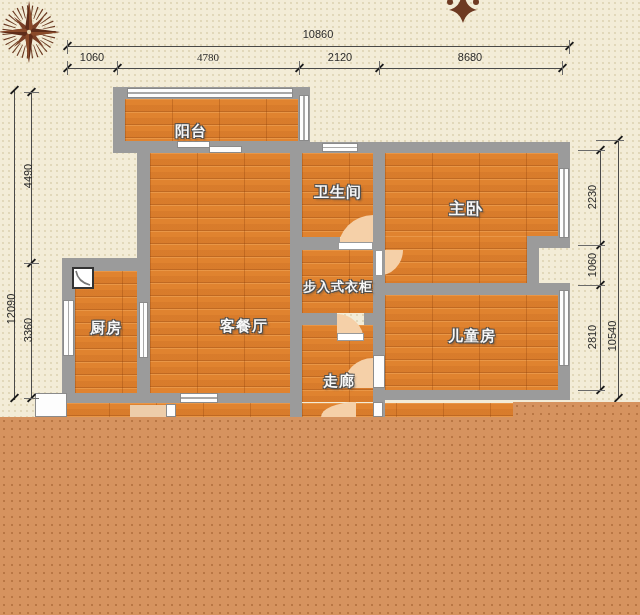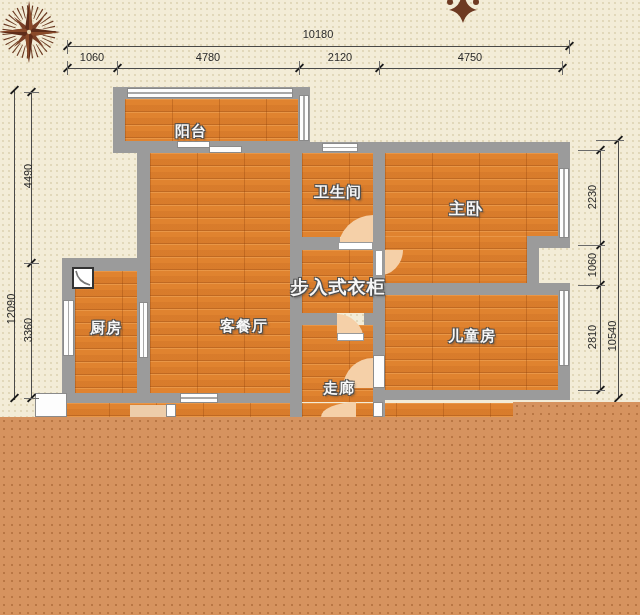--- a/index.html
+++ b/index.html
@@ -24,21 +24,21 @@
   .win-v{background:linear-gradient(to right,#fdfdfd 0 42%,#a8a8a8 42% 58%,#fdfdfd 58% 100%);}
   .door-arc{position:absolute;background:#f5d0a8;z-index:2;}
   .door-leaf{position:absolute;background:#fff;border:1px solid #999;box-sizing:border-box;z-index:4;}
   .fixture{position:absolute;background:#fff;border:2px solid #333;box-sizing:border-box;z-index:4;}
   .rug{position:absolute;background:#edcdaa;z-index:2;}
   .room-label{
     position:absolute;z-index:5;color:#f7f7f7;font-weight:bold;font-size:15px;letter-spacing:1px;
     white-space:nowrap;transform:translate(-50%,-50%);
     text-shadow:-1px -1px 0 #4f4f4f,1px -1px 0 #4f4f4f,-1px 1px 0 #4f4f4f,1px 1px 0 #4f4f4f,2px 2px 2px rgba(60,60,60,.45);
   }
-  .lbl-sm{font-size:18px;}
+  .lbl-sm{font-size:13px;}
   .lbl-lg{font-size:16px;text-align:center;}
   .dim-line{position:absolute;background:#4a4a4a;z-index:5;}
   .tick{position:absolute;width:11px;height:2px;background:#1b1b1b;transform:rotate(-45deg);z-index:5;}
   .guide{position:absolute;background:#6a6a6a;z-index:5;}
   .dim-label{
     position:absolute;z-index:5;font-size:11px;color:#2a2a2a;white-space:nowrap;
     transform:translate(-50%,-50%);
   }
   .rot{transform:translate(-50%,-50%) rotate(-90deg);}
   .overlay{
@@ -119,44 +119,44 @@
       </svg>
   </div>
 
   <div class="room-label" style="left:191px;top:131px;">阳台</div>
   <div class="room-label" style="left:338px;top:192px;">卫生间</div>
   <div class="room-label lbl-lg" style="left:466px;top:209px;">主卧</div>
   <div class="room-label lbl-sm" style="left:338px;top:287px;">步入式衣柜</div>
   <div class="room-label" style="left:106px;top:328px;">厨房</div>
   <div class="room-label" style="left:228px;top:326px;margin-left:16px;">客餐厅</div>
   <div class="room-label" style="left:472px;top:336px;">儿童房</div>
-  <div class="room-label" style="left:339px;top:381px;margin-top:7px;">走廊</div>
+  <div class="room-label" style="left:339px;top:381px;">走廊</div>
 
   <div class="dim-line" style="left:67px;top:46px;width:502px;height:1px;"></div>
   <div class="tick" style="left:62px;top:45px;"></div>
   <div class="tick" style="left:564px;top:45px;"></div>
   <div class="guide" style="left:67px;top:40px;width:1px;height:14px;"></div>
   <div class="guide" style="left:569px;top:40px;width:1px;height:14px;"></div>
-  <div class="dim-label" style="left:318px;top:34px;">10180</div>
+  <div class="dim-label" style="left:318px;top:34px;">10860</div>
 
   <div class="dim-line" style="left:67px;top:68px;width:495px;height:1px;"></div>
   <div class="tick" style="left:62px;top:67px;"></div>
   <div class="tick" style="left:112px;top:67px;"></div>
   <div class="tick" style="left:294px;top:67px;"></div>
   <div class="tick" style="left:374px;top:67px;"></div>
   <div class="tick" style="left:557px;top:67px;"></div>
   <div class="guide" style="left:67px;top:61px;width:1px;height:14px;"></div>
   <div class="guide" style="left:117px;top:61px;width:1px;height:14px;"></div>
   <div class="guide" style="left:299px;top:61px;width:1px;height:14px;"></div>
   <div class="guide" style="left:379px;top:61px;width:1px;height:14px;"></div>
   <div class="guide" style="left:562px;top:61px;width:1px;height:14px;"></div>
   <div class="dim-label" style="left:92px;top:57px;">1060</div>
-  <div class="dim-label" style="left:208px;top:57px;">4780</div>
+  <div class="dim-label" style="left:208px;top:57px;font-family:Liberation Serif, serif;">4780</div>
   <div class="dim-label" style="left:340px;top:57px;">2120</div>
-  <div class="dim-label" style="left:470px;top:57px;">4750</div>
+  <div class="dim-label" style="left:470px;top:57px;">8680</div>
 
   <div class="dim-line" style="left:14px;top:90px;width:1px;height:310px;"></div>
   <div class="tick" style="left:9px;top:89px;"></div>
   <div class="tick" style="left:9px;top:397px;"></div>
   <div class="dim-label rot" style="left:11px;top:309px;">12090</div>
 
   <div class="dim-line" style="left:31px;top:92px;width:1px;height:306px;"></div>
   <div class="tick" style="left:26px;top:91px;"></div>
   <div class="tick" style="left:26px;top:262px;"></div>
   <div class="tick" style="left:26px;top:397px;"></div>

